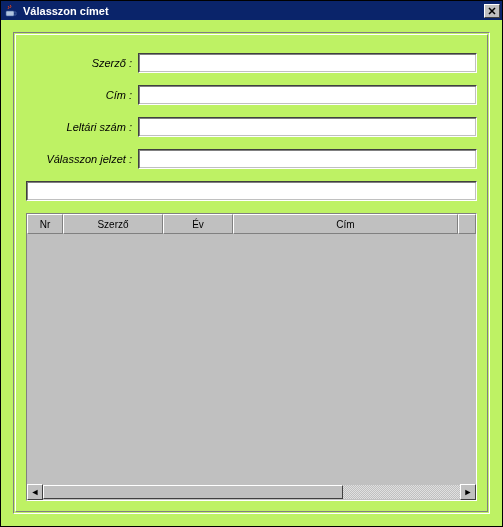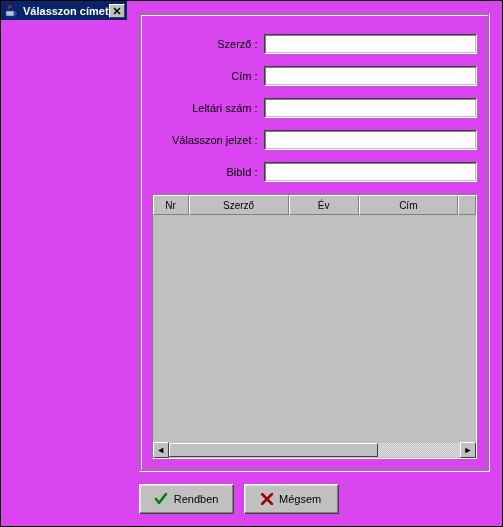--- a/index.html
+++ b/index.html
@@ -5,23 +5,24 @@
   * { box-sizing: border-box; }
   html, body {
     margin: 0; padding: 0;
     font-family: "Tahoma", "Arial", sans-serif;
     font-size: 11px;
     background: #fff;
   }
   .window {
     width: 503px;
     height: 527px;
-    background: #d946ef;
+    background: #bef264;
     border: 1px solid #000;
     display: flex;
+    flex-direction: column;
   }
   .titlebar {
     height: 19px;
     background: linear-gradient(to right, #0a246a, #0a246a);
     color: #fff;
     display: flex;
     align-items: center;
     padding: 0 2px 0 2px;
     font-weight: bold;
     font-size: 11px;
@@ -76,20 +77,21 @@
   .form-row {
     display: flex;
     align-items: center;
     margin-bottom: 12px;
   }
   .form-row label {
     width: 112px;
     text-align: right;
     padding-right: 6px;
     color: #000;
+    font-style: italic;
   }
   .text-input {
     flex: 1;
     height: 20px;
     background: #fff;
     border-top: 1px solid #404040;
     border-left: 1px solid #404040;
     border-right: 1px solid #fff;
     border-bottom: 1px solid #fff;
     box-shadow: inset 1px 1px 0 #808080, inset -1px -1px 0 #c0c0c0;
@@ -223,21 +225,20 @@
           </div>
           <div class="form-row">
             <label>Leltári szám :</label>
             <input class="text-input" value="" style="">
           </div>
           <div class="form-row">
             <label>Válasszon jelzet :</label>
             <input class="text-input" value="" style="">
           </div>
           <div class="form-row" style="margin-bottom:6px;">
-            <label>BibId :</label>
             <input class="text-input" value="" style="">
           </div>
         </div>
 
         <div class="grid">
           <div class="grid-header">
             <div class="col-head" style="width:36px">Nr</div>
             <div class="col-head" style="width:100px">Szerző</div>
             <div class="col-head" style="width:70px">Év</div>
             <div class="col-head" style="flex:1">Cím</div>
@@ -253,33 +254,15 @@
             </div>
             <div class="sb-btn">
                 <span>►</span>
               </div>
           </div>
         </div>
 
       </div>
     </div>
 
-    <div class="button-row">
-      <div class="push-btn">
-        <span class="check-icon">
-          <svg width="14" height="12" viewBox="0 0 14 12">
-              <path d="M2 6 L5 10 L12 1" fill="none" stroke="#008000" stroke-width="2.5" stroke-linecap="round" stroke-linejoin="round"></path>
-            </svg>
-        </span>
-        <span>Rendben</span>
-      </div>
-      <div class="push-btn">
-        <span class="x-icon">
-          <svg width="12" height="12" viewBox="0 0 12 12">
-              <path d="M1 1 L11 11 M11 1 L1 11" stroke="#a00000" stroke-width="2.5" stroke-linecap="round"></path>
-            </svg>
-        </span>
-        <span>Mégsem</span>
-      </div>
-    </div>
 
   </div>
 </div>
 
 </body></html>

